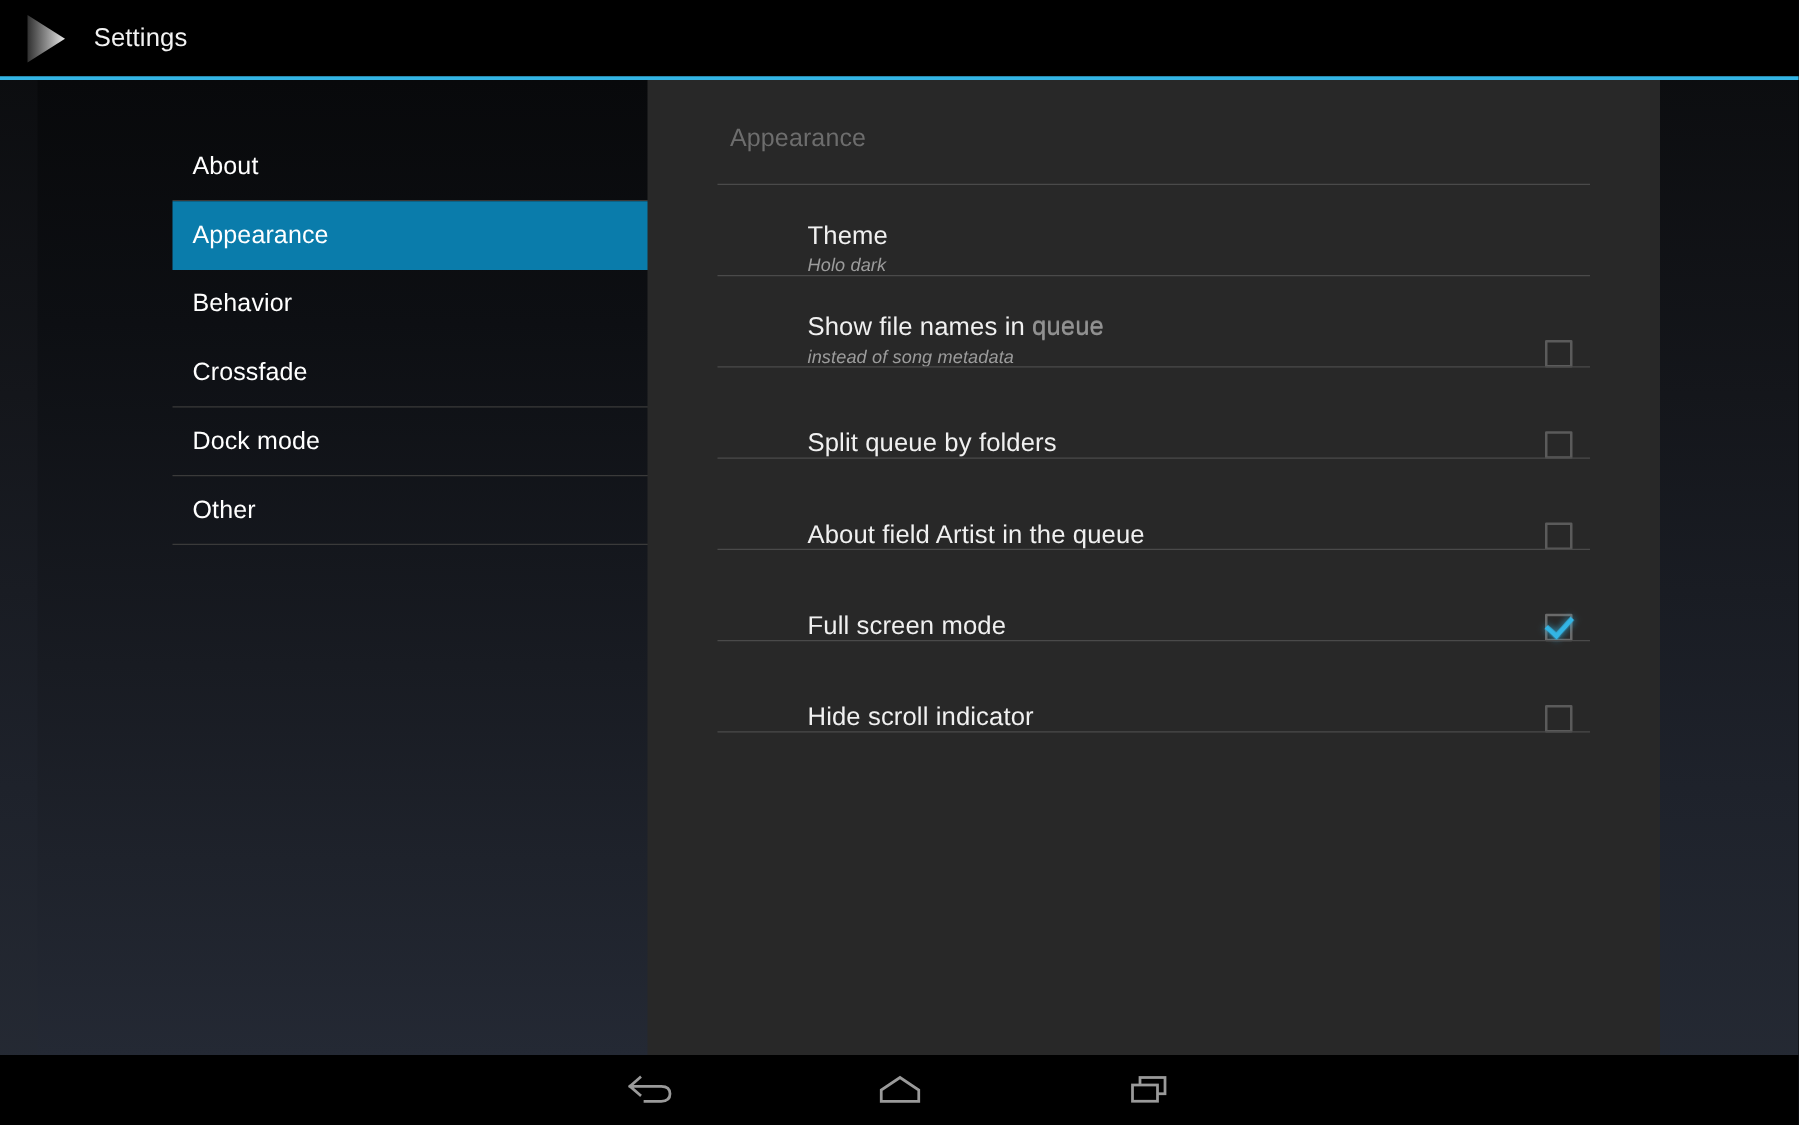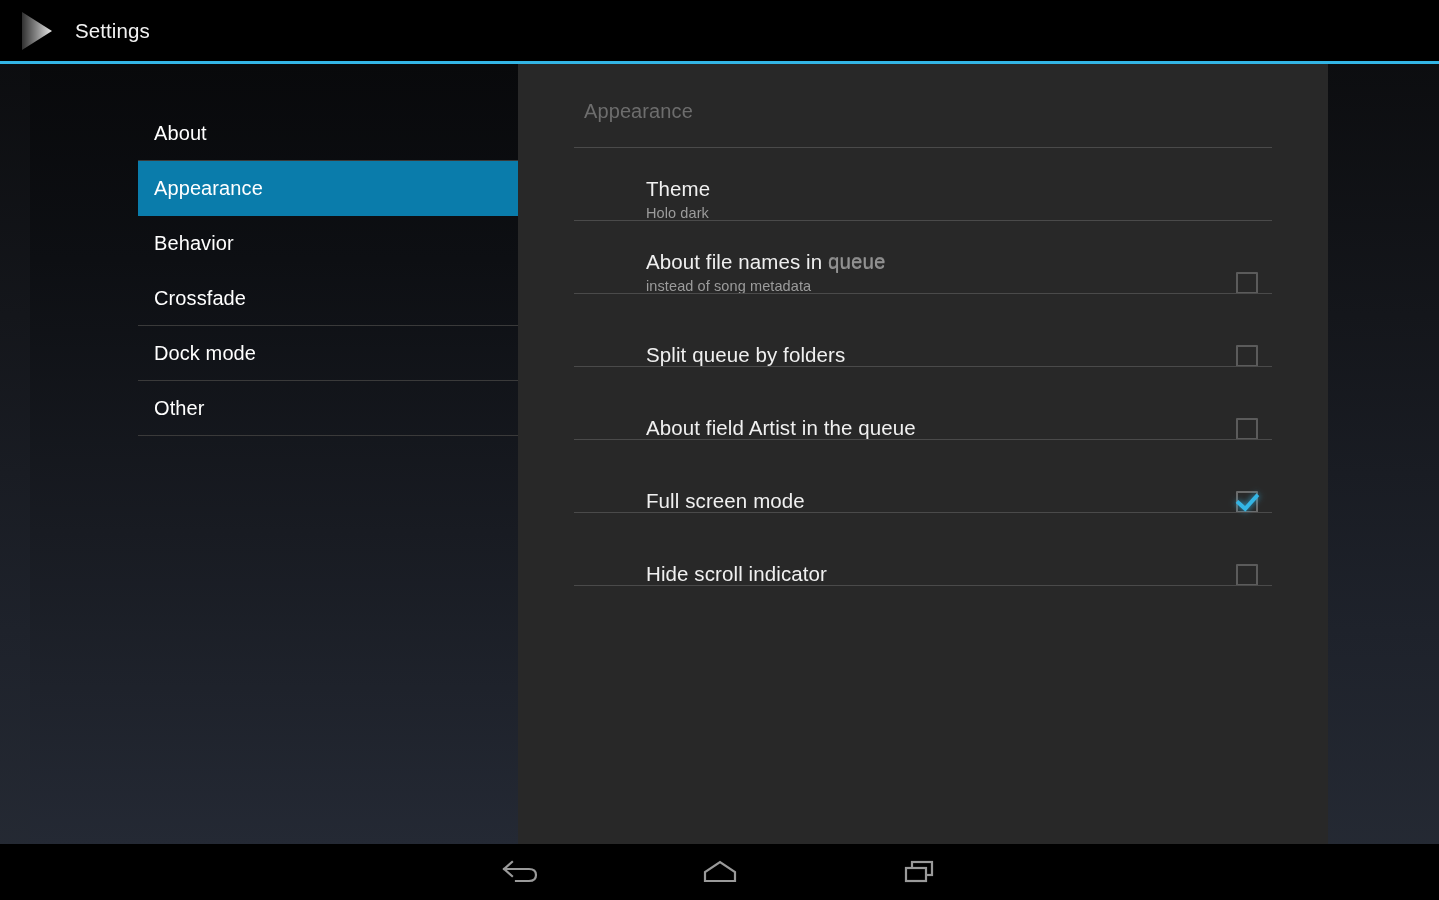--- a/index.html
+++ b/index.html
@@ -148,20 +148,21 @@
   .pref-title.glitched .glitch {
     color: #9b9b9b;
     text-shadow: 0 -1px 0 rgba(255,255,255,0.45);
     opacity: 0.92;
   }
   .pref-sub {
     font-size: 14.5px;
     color: #9c9c9c;
     margin-top: 4px;
     letter-spacing: 0.1px;
+    font-style: italic;
   }
   .pref-rule {
     position: absolute;
     bottom: 0; left: 56px;
     width: 698px;
     height: 1px;
     background: #4a4a4a;
   }
   
   .cbox {
@@ -280,21 +281,21 @@
         <div class="pref-row">
           <div class="pref-texts">
             <div class="pref-title">Theme</div>
             <div class="pref-sub">Holo dark</div>
           </div>
           <span class="pref-rule"></span>
         </div>
 
         <div class="pref-row">
           <div class="pref-texts">
-            <div class="pref-title glitched"><span>About file names in </span><span class="glitch">queue</span></div>
+            <div class="pref-title glitched"><span>Show file names in </span><span class="glitch">queue</span></div>
             <div class="pref-sub">instead of song metadata</div>
           </div>
           <span class="cbox"></span>
           <span class="pref-rule"></span>
         </div>
 
         <div class="pref-row">
           <div class="pref-texts">
             <div class="pref-title">Split queue by folders</div>
           </div>

